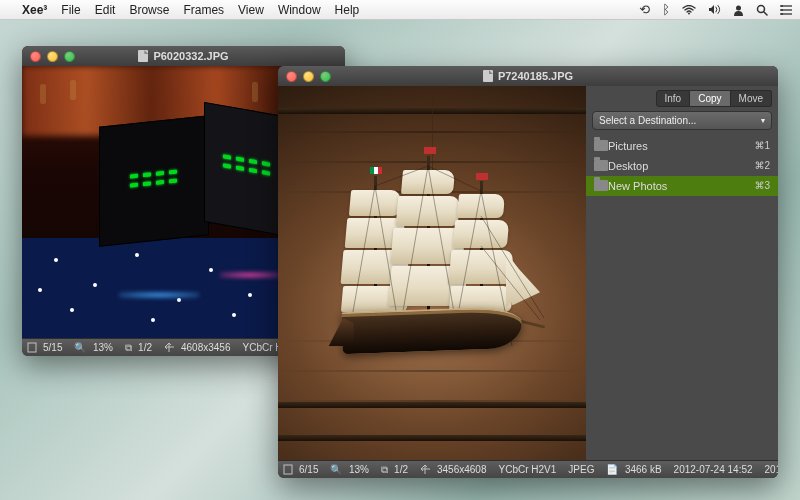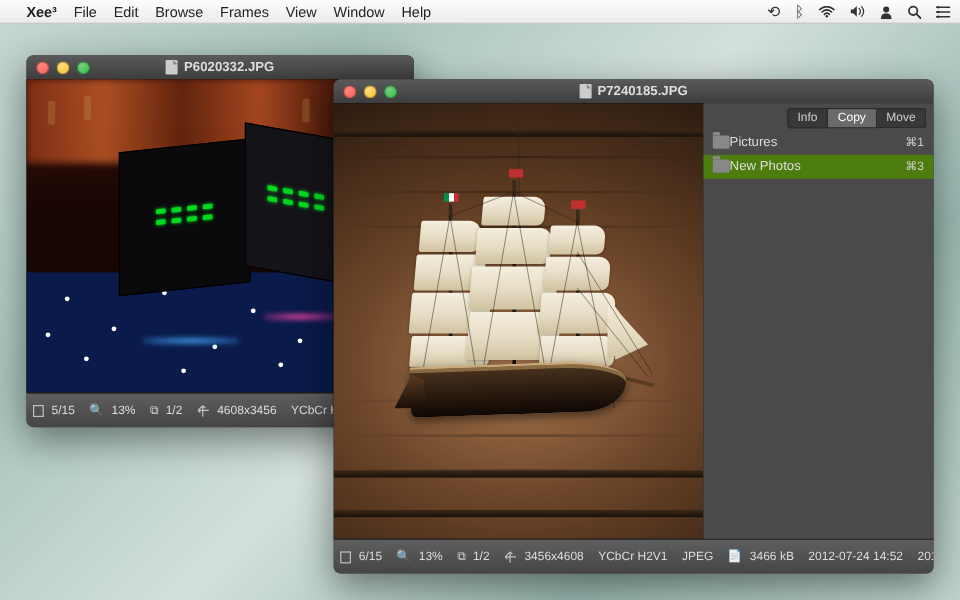--- a/index.html
+++ b/index.html
@@ -61,21 +61,21 @@
   .destlist {}
   .destrow { display:flex; gap:0; padding:4px 8px;}
   .destrow.sel { background:#4d7c0f;}
   .destrow .foldericon{width:14px;height:11px;background:#888;border-radius:1px;position:relative;}
   .destrow .foldericon::before{content:"";position:absolute;top:-3px;left:0;width:6px;height:3px;background:#888;border-radius:1px 1px 0 0;}
   .destrow .sc{margin-left:auto;font-size:10px;color:#ccc;}
   .sidebar-fill{flex:1;}
 
   
   .statusbar {
-    height:29px; background:linear-gradient(#5e5e5e,#454545);
+    height:18px; background:linear-gradient(#5e5e5e,#454545);
     border-top:1px solid #2d2d2d;
     display:flex; align-items:center; font-size:10px; color:#ddd;
     padding:0 5px; gap:6px;
     white-space:nowrap; overflow:hidden;
   }
   .statusbar .sep{width:1px;height:12px;background:#2d2d2d;}
   .statusbar .ico{display:inline-flex;align-items:center;opacity:0.9;}
 
   
   .img1 { position:absolute; inset:0; background:linear-gradient(180deg,#3a1208 0%,#1a0604 40%,#0c0402 100%);}
@@ -338,26 +338,32 @@
           <div class="hull"></div>
         </div>
       </div>
     </div>
     <div class="sidebar">
       <div class="tabs">
         <div class="tab">Info</div>
         <div class="tab selected">Copy</div>
         <div class="tab">Move</div>
       </div>
+      <div class="selectdest">Select a Destination...</div>
       <div class="destlist">
         <div class="destrow">
           <span class="foldericon"></span>
           <span>Pictures</span>
           <span class="sc">⌘1</span>
         </div>
+        <div class="destrow">
+          <span class="foldericon"></span>
+          <span>Desktop</span>
+          <span class="sc">⌘2</span>
+        </div>
         <div class="destrow sel">
           <span class="foldericon"></span>
           <span>New Photos</span>
           <span class="sc">⌘3</span>
         </div>
       </div>
       <div class="sidebar-fill"></div>
     </div>
   </div>
   <div class="statusbar">

